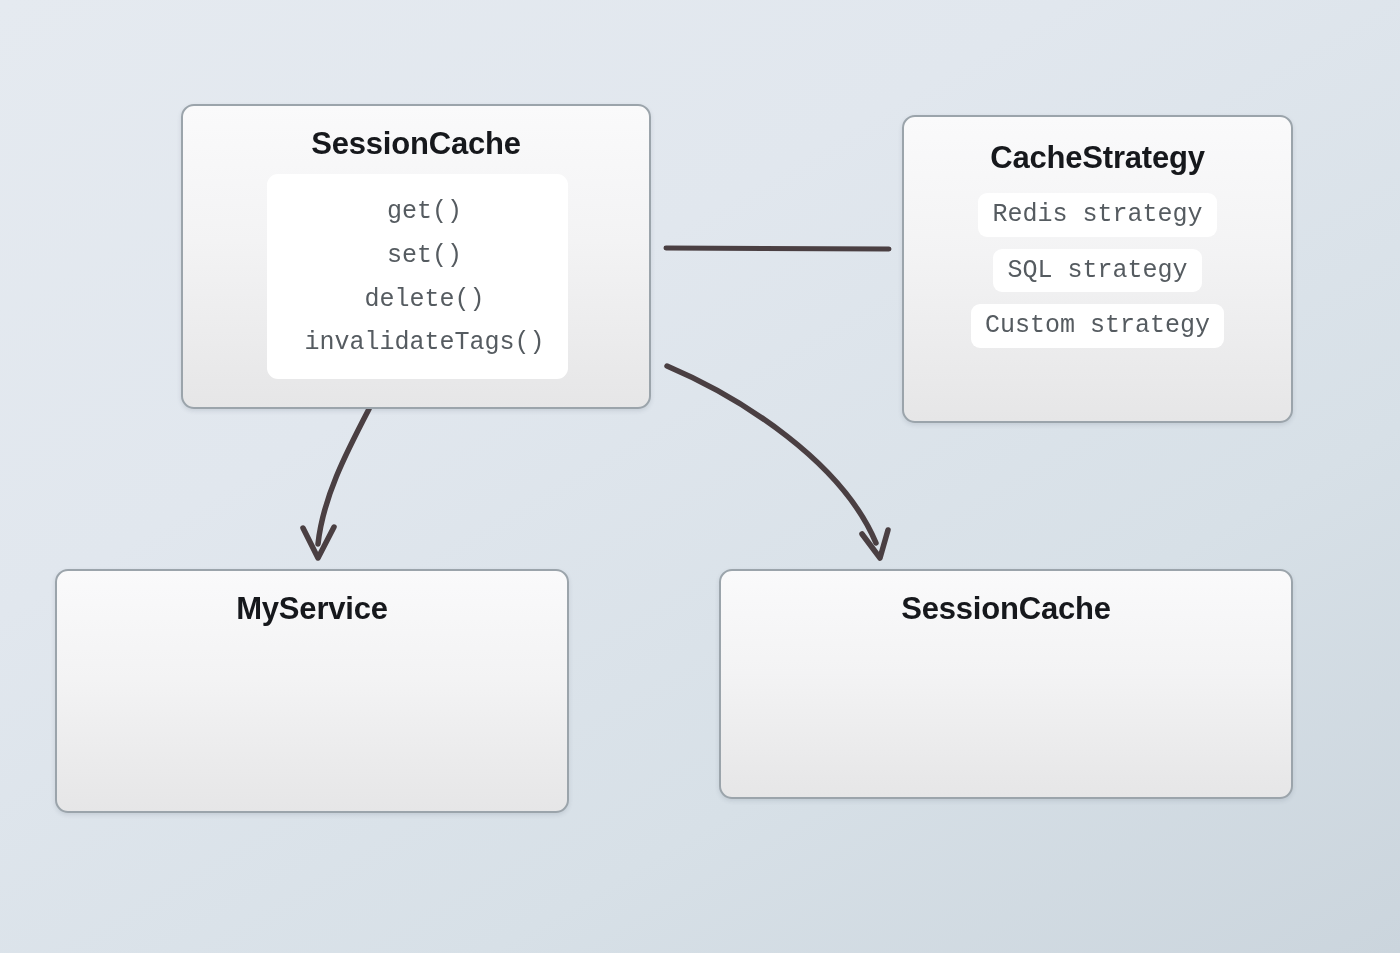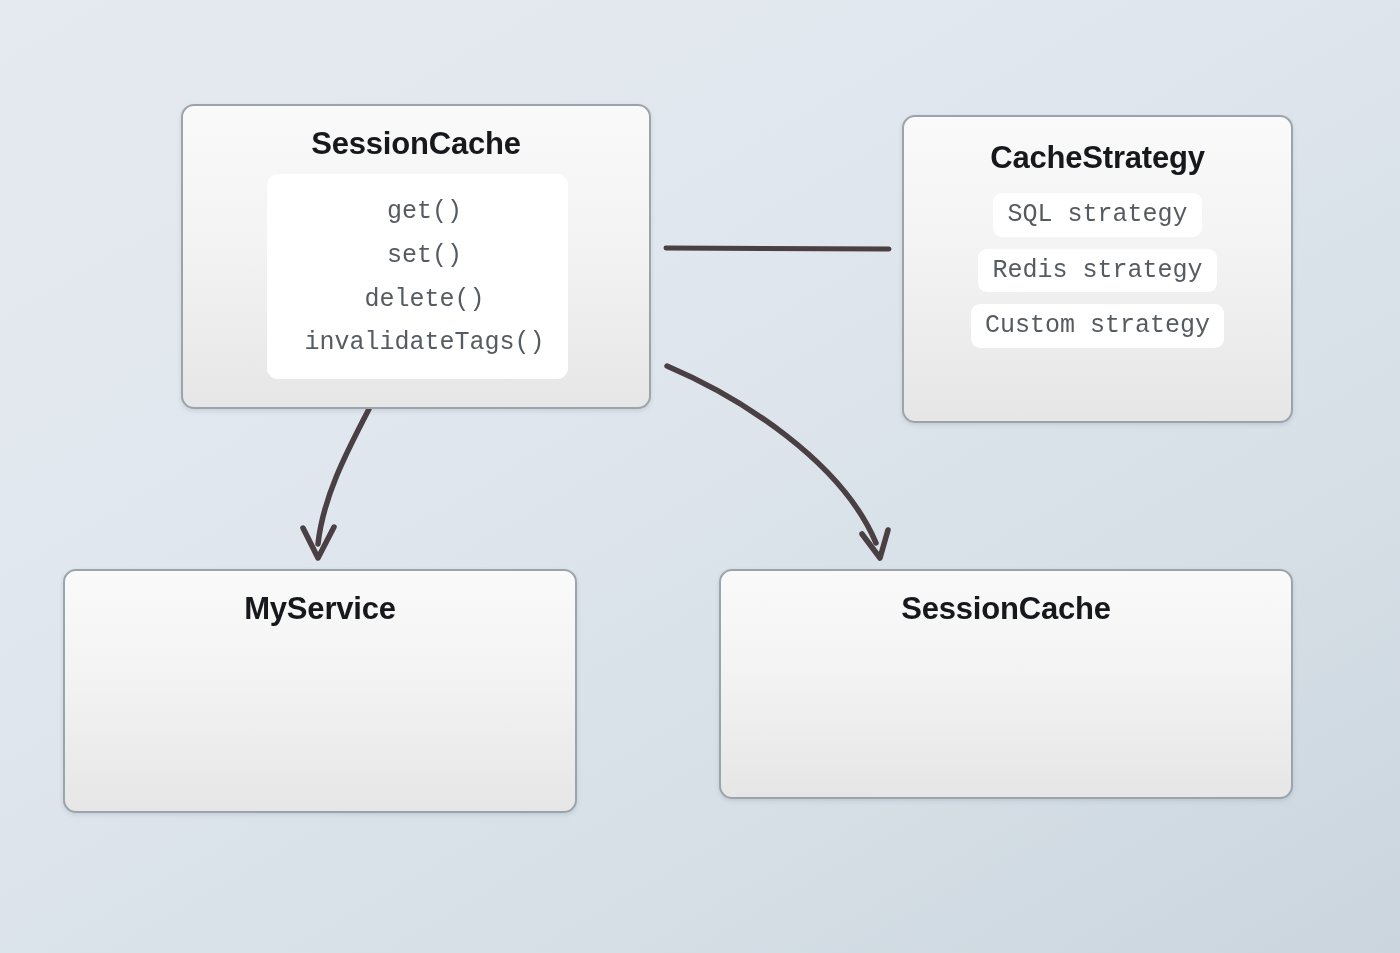--- a/index.html
+++ b/index.html
@@ -91,21 +91,21 @@
 
   #node-cache-strategy {
     left: 902px;  top: 115px;  width: 391px;  height: 308px;
     padding-top: 25px;
   }
   #node-cache-strategy .chip-list {
     margin-top: 20px;
   }
 
   #node-my-service {
-    left: 63px;  top: 569px;  width: 514px;  height: 244px;
+    left: 55px;  top: 569px;  width: 514px;  height: 244px;
     padding-top: 22px;
   }
   #node-my-service .code-panel {
     margin-top: 18px;
     width: 504px;
     padding: 14px 0 14px 13px;
   }
 
   #node-session-cache {
     left: 719px;  top: 569px;  width: 574px;  height: 230px;
@@ -139,22 +139,22 @@
     <div class="node-title">SessionCache</div>
     <div class="code-panel">get()
 set()
 delete()
 invalidateTags()</div>
   </div>
 
   <div class="node" id="node-cache-strategy">
     <div class="node-title">CacheStrategy</div>
     <div class="chip-list">
+      <div class="chip">Redis strategy</div>
       <div class="chip">SQL strategy</div>
-      <div class="chip">Redis strategy</div>
       <div class="chip">Custom strategy</div>
     </div>
   </div>
 
   <div class="node" id="node-my-service">
     <div class="node-title">MyService</div>
   </div>
 
   <div class="node" id="node-session-cache">
     <div class="node-title">SessionCache</div>

